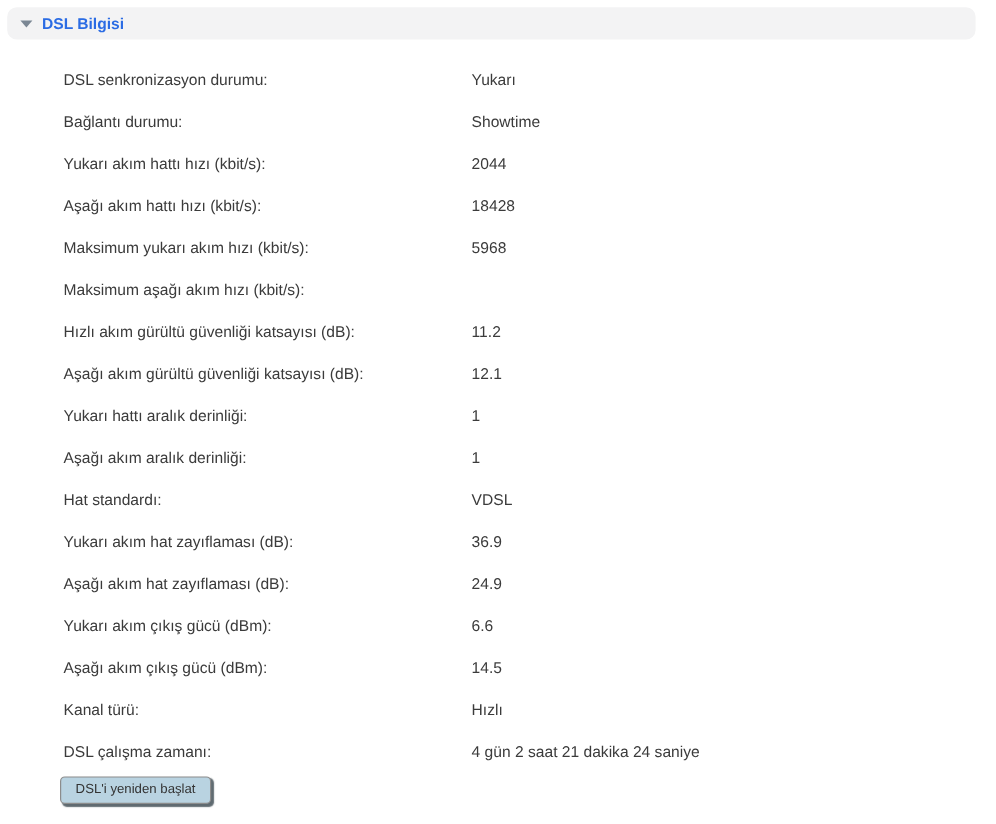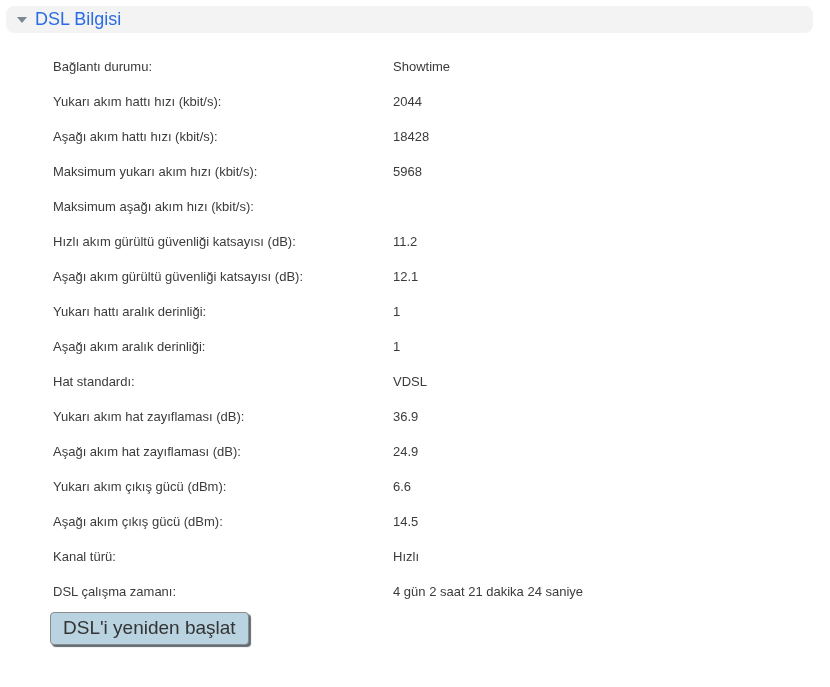--- a/index.html
+++ b/index.html
@@ -34,22 +34,22 @@
     width: 0;
     height: 0;
     border-left: 5px solid transparent;
     border-right: 5px solid transparent;
     border-top: 6px solid var(--triangle, #7b8794);
     margin-right: 8px;
     margin-top: 1px;
   }
   .panel-title {
     color: var(--header_text, #2b6ce4);
-    font-weight: normal;
-    font-size: 18px;
+    font-weight: bold;
+    font-size: 13px;
   }
   .rows {
     padding-top: 16px;
     padding-left: 53px;
   }
   .row {
     height: 35px;
     display: flex;
     align-items: center;
   }
@@ -57,40 +57,44 @@
     width: 340px;
     flex: 0 0 340px;
   }
   .row .value {
     flex: 1;
   }
   .restart-btn {
     margin-left: 50px;
     margin-top: 3px;
     font-family: "Liberation Sans", sans-serif;
-    font-size: 19px;
+    font-size: 11px;
     color: #333333;
     background: var(--button_bg, #b9d3e1);
     border: 1px solid var(--button_border, #8c8c8c);
     border-radius: 4px;
     padding: 4px 12px 5px 12px;
     box-shadow: 2px 2px 1px var(--button_shadow, #5f6a70);
     cursor: pointer;
   }
 </style>
 </head>
 <body>
 
 <div class="panel">
   <div class="panel-header">
     <span class="triangle"></span>
     <span class="panel-title">DSL Bilgisi</span>
   </div>
 
   <div class="rows" id="rows">
+      <div class="row">
+        <span class="label">DSL senkronizasyon durumu:</span>
+        <span class="value">Yukarı</span>
+      </div>
       <div class="row">
         <span class="label">Bağlantı durumu:</span>
         <span class="value">Showtime</span>
       </div>
       <div class="row">
         <span class="label">Yukarı akım hattı hızı (kbit/s):</span>
         <span class="value">2044</span>
       </div>
       <div class="row">
         <span class="label">Aşağı akım hattı hızı (kbit/s):</span>

